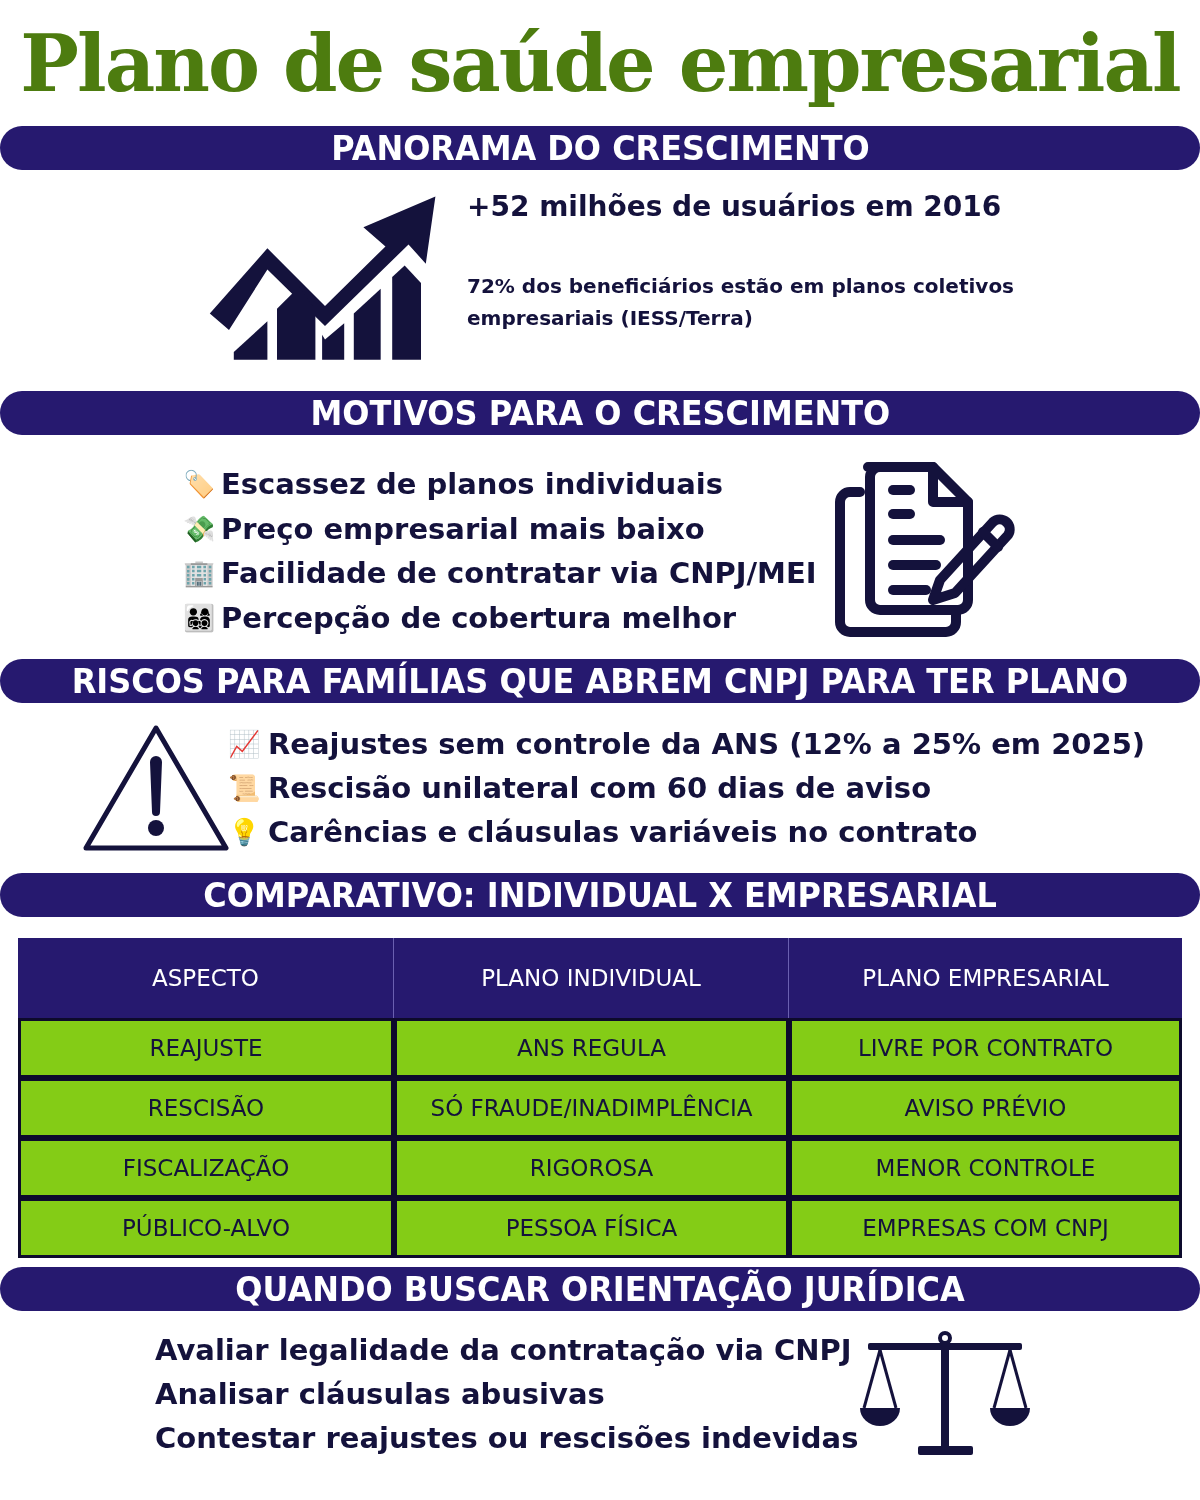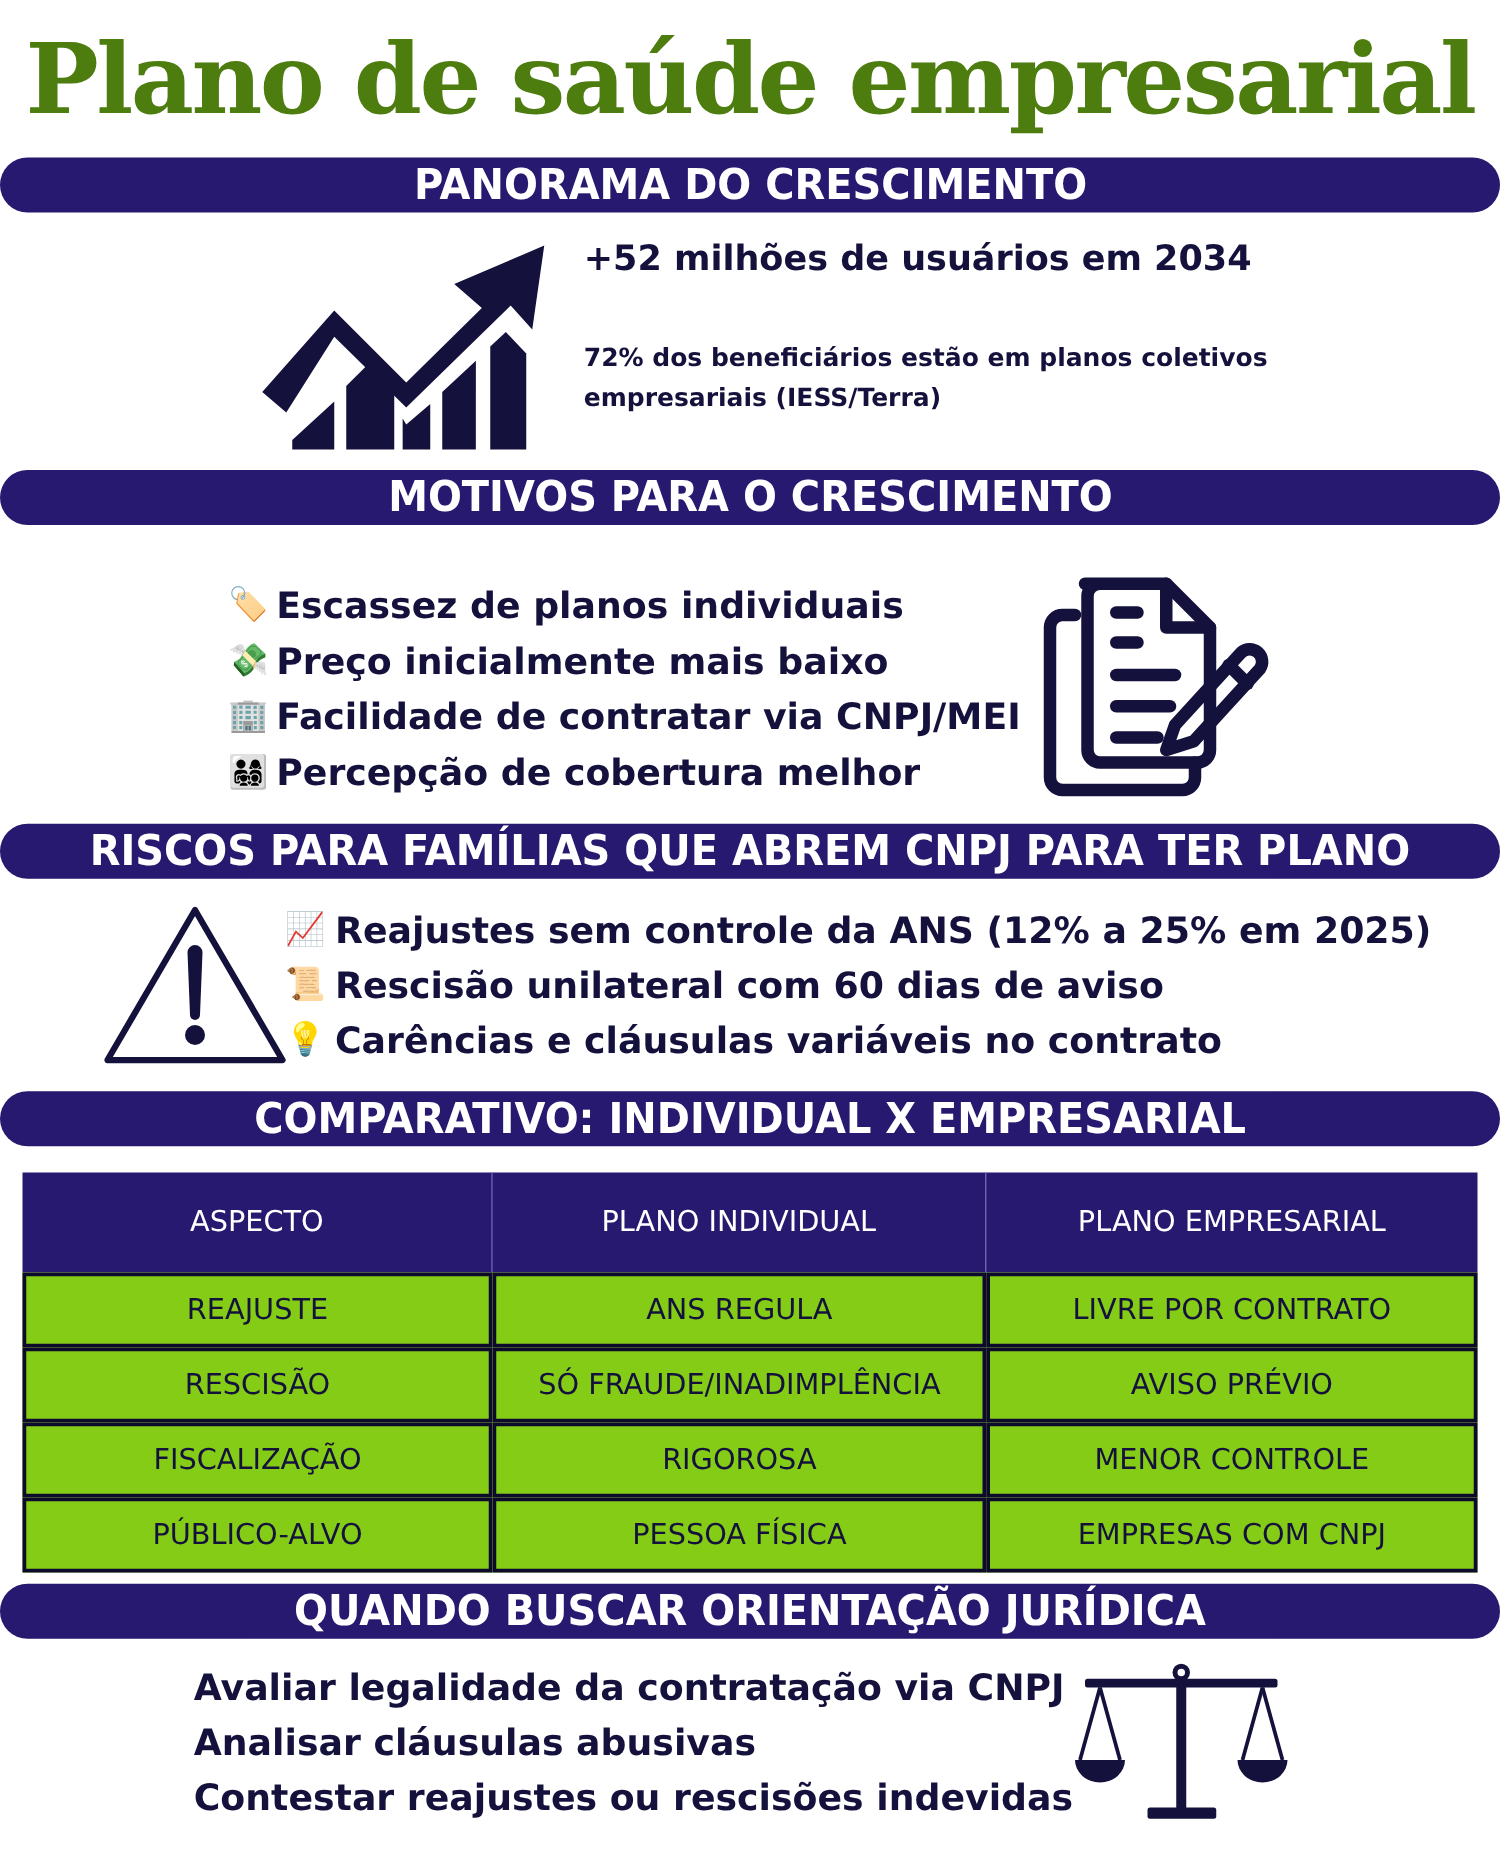--- a/index.html
+++ b/index.html
@@ -90,35 +90,35 @@
   <g fill="#14123c">
     <polygon points="5,130 65,62 125,122 188,60 165,40 240,8 230,78 212,58 125,143 65,84 25,147"></polygon>
     <polygon points="30,178 30,170 65,138 65,178"></polygon>
     <polygon points="75,178 75,125 98,102 115,126 115,178"></polygon>
     <polygon points="122,178 122,152 125,157 145,140 145,178"></polygon>
     <polygon points="155,178 155,130 183,104 183,178"></polygon>
     <polygon points="195,178 195,92 208,80 225,98 225,178"></polygon>
   </g>
 </svg>
 
-<div class="bold-text stat1">+52 milhões de usuários em 2034</div>
+<div class="bold-text stat1">+52 milhões de usuários em 2016</div>
 <div class="bold-text stat2">72% dos beneficiários estão em planos coletivos empresariais (IESS/Terra)</div>
 
-<div class="banner" style="top:376px;">
+<div class="banner" style="top:391px;">
   <span>MOTIVOS PARA O CRESCIMENTO</span>
 </div>
 
 <div class="list motivos">
   <div class="item">
     <span class="emoji">🏷️</span>
     <span class="bold-text">Escassez de planos individuais</span>
   </div>
   <div class="item">
     <span class="emoji">💸</span>
-    <span class="bold-text">Preço inicialmente mais baixo</span>
+    <span class="bold-text">Preço empresarial mais baixo</span>
   </div>
   <div class="item">
     <span class="emoji">🏢</span>
     <span class="bold-text">Facilidade de contratar via CNPJ/MEI</span>
   </div>
   <div class="item">
     <span class="emoji">👨‍👩‍👧‍👦</span>
     <span class="bold-text">Percepção de cobertura melhor</span>
   </div>
 </div>

